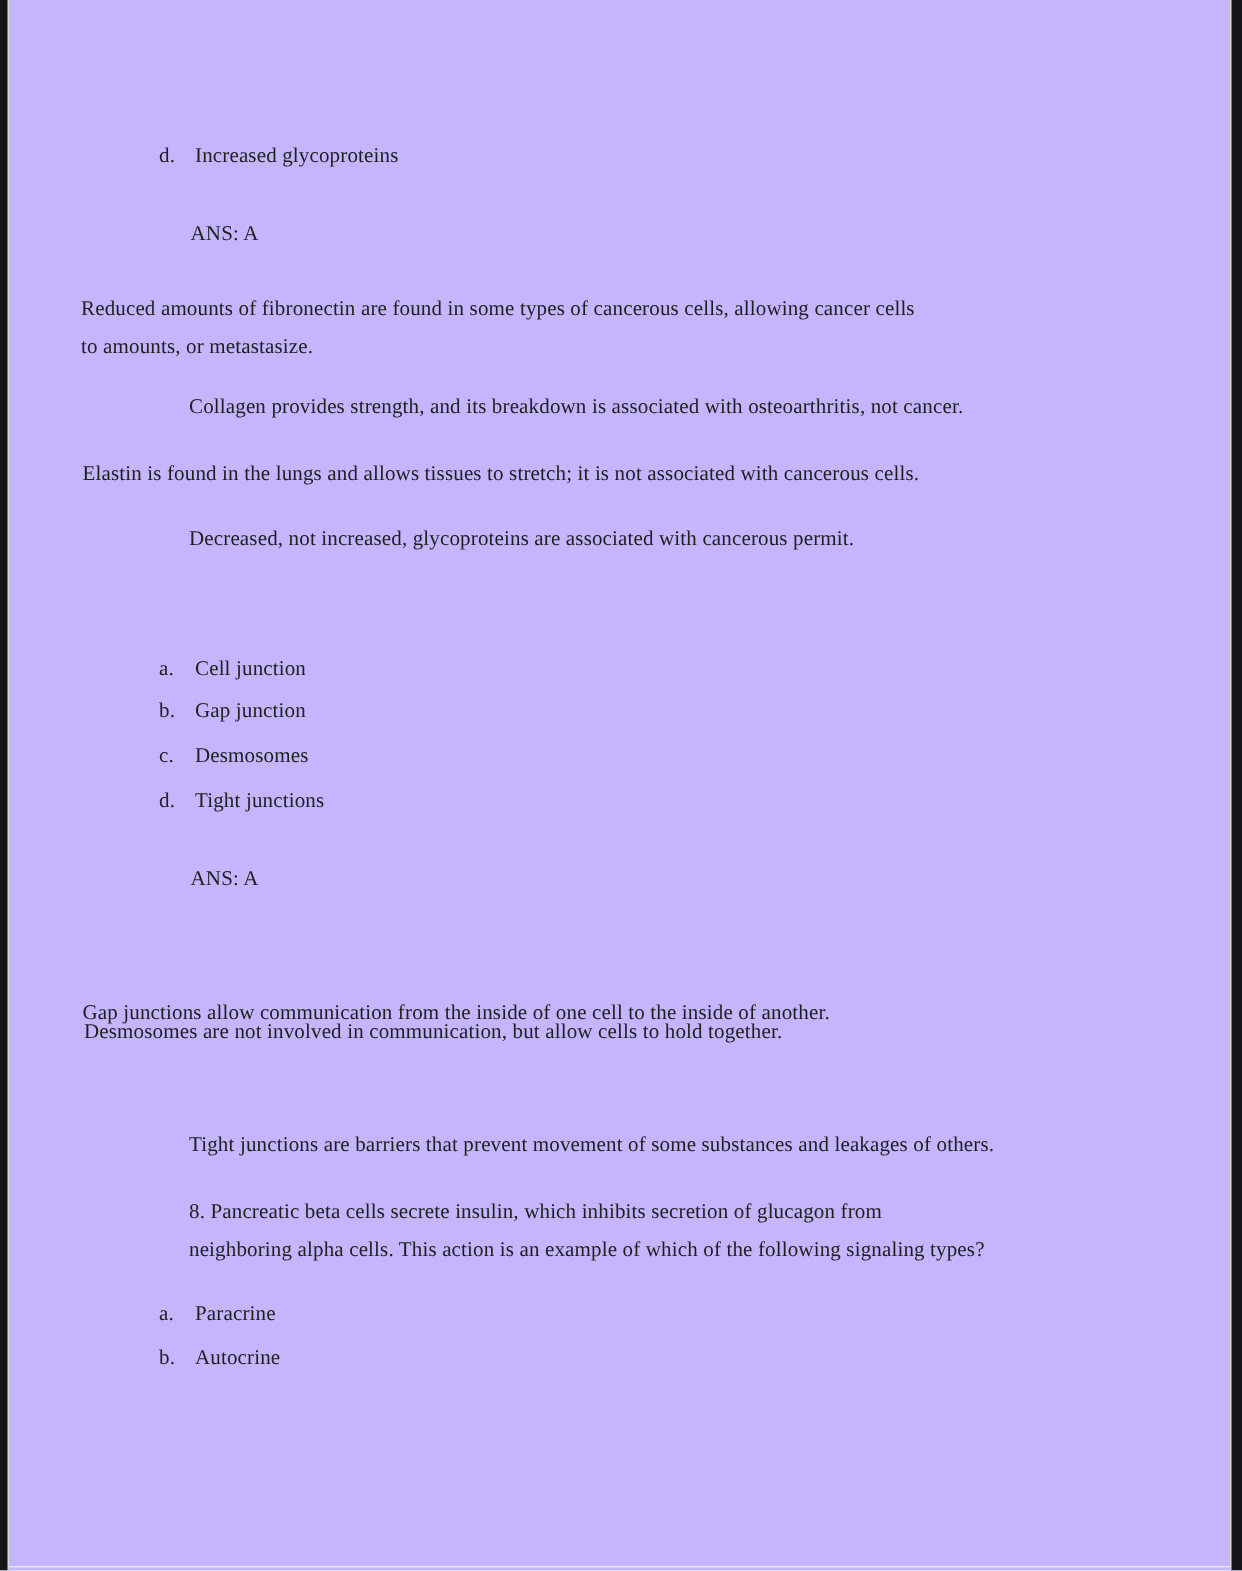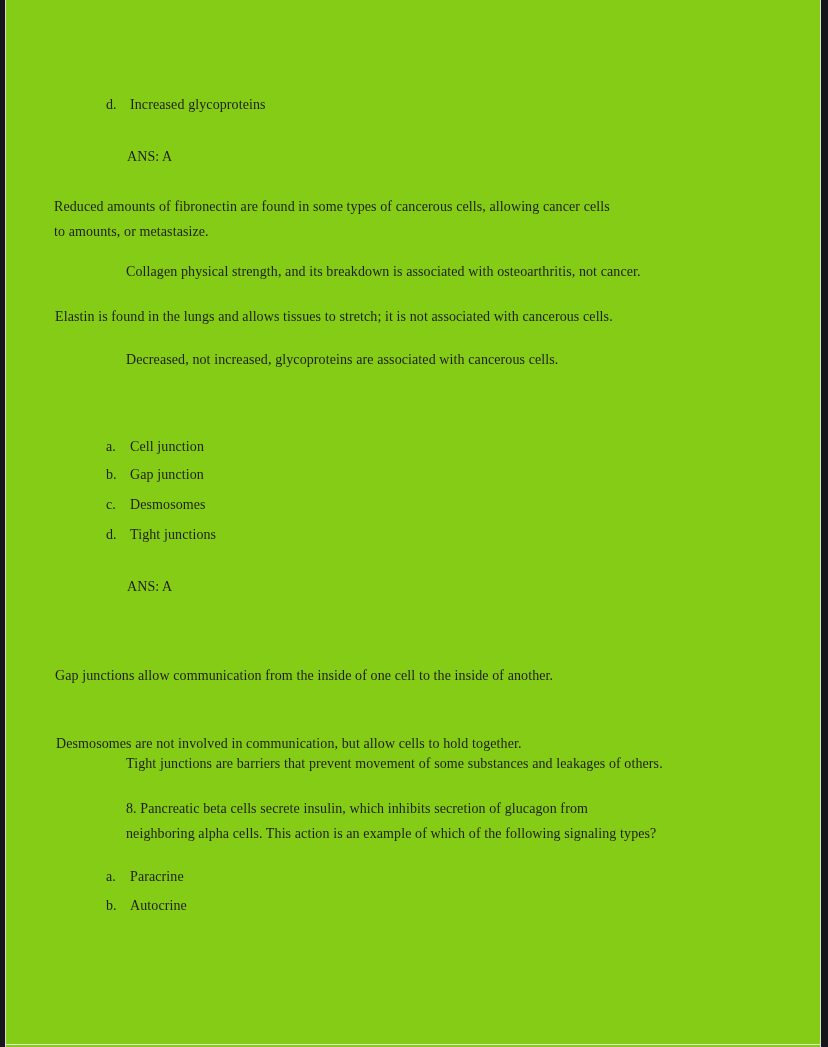--- a/index.html
+++ b/index.html
@@ -5,21 +5,21 @@
   * { margin: 0; padding: 0; box-sizing: border-box; }
   html, body {
     width: 828px; height: 1047px;
     background: #ffffff;
     font-family: "Liberation Serif", "DejaVu Serif", serif;
     overflow: hidden;
   }
   .page {
     position: relative;
     width: 828px; height: 1047px;
-    background: #84cc16;
+    background: #c4b5fd;
     color: #1f1f1f;
   }
   .edge-bar-left {
     position: absolute; left: 0; top: 0;
     width: 6px; height: 1047px;
     background: #16161a;
     border-right: 1px solid #d9d9d9;
   }
   .edge-bar-right {
     position: absolute; right: 0; top: 0;
@@ -50,46 +50,46 @@
 
   <div class="t opt" style="top:96px">
     <span class="letter">d.</span><span>Increased glycoproteins</span>
   </div>
 
   <div class="t indent" style="top:148px; left:103px">ANS: A</div>
 
   <div class="t flush" style="top:198px">Reduced amounts of fibronectin are found in some types of cancerous cells, allowing cancer cells</div>
   <div class="t flush" style="top:223px">to amounts, or metastasize.</div>
 
-  <div class="t indent" style="top:263px">Collagen physical strength, and its breakdown is associated with osteoarthritis, not cancer.</div>
+  <div class="t indent" style="top:263px">Collagen provides strength, and its breakdown is associated with osteoarthritis, not cancer.</div>
 
   <div class="t flush" style="top:308px; left:55px">Elastin is found in the lungs and allows tissues to stretch; it is not associated with cancerous cells.</div>
 
-  <div class="t indent" style="top:351px">Decreased, not increased, glycoproteins are associated with cancerous cells.</div>
+  <div class="t indent" style="top:351px">Decreased, not increased, glycoproteins are associated with cancerous permit.</div>
 
 
   <div class="t opt" style="top:438px">
     <span class="letter">a.</span><span>Cell junction</span>
   </div>
   <div class="t opt" style="top:466px">
     <span class="letter">b.</span><span>Gap junction</span>
   </div>
   <div class="t opt" style="top:496px">
     <span class="letter">c.</span><span>Desmosomes</span>
   </div>
   <div class="t opt" style="top:526px">
     <span class="letter">d.</span><span>Tight junctions</span>
   </div>
 
   <div class="t indent" style="top:578px; left:103px">ANS: A</div>
 
 
   <div class="t flush" style="top:667px; left:55px">Gap junctions allow communication from the inside of one cell to the inside of another.</div>
 
-  <div class="t flush" style="top:735px; left:56px">Desmosomes are not involved in communication, but allow cells to hold together.</div>
+  <div class="t flush" style="top:680px; left:56px">Desmosomes are not involved in communication, but allow cells to hold together.</div>
 
   <div class="t indent" style="top:755px">Tight junctions are barriers that prevent movement of some substances and leakages of others.</div>
 
   <div class="t indent" style="top:800px">8. Pancreatic beta cells secrete insulin, which inhibits secretion of glucagon from</div>
   <div class="t indent" style="top:825px">neighboring alpha cells. This action is an example of which of the following signaling types?</div>
 
   <div class="t opt" style="top:868px">
     <span class="letter">a.</span><span>Paracrine</span>
   </div>
   <div class="t opt" style="top:897px">

